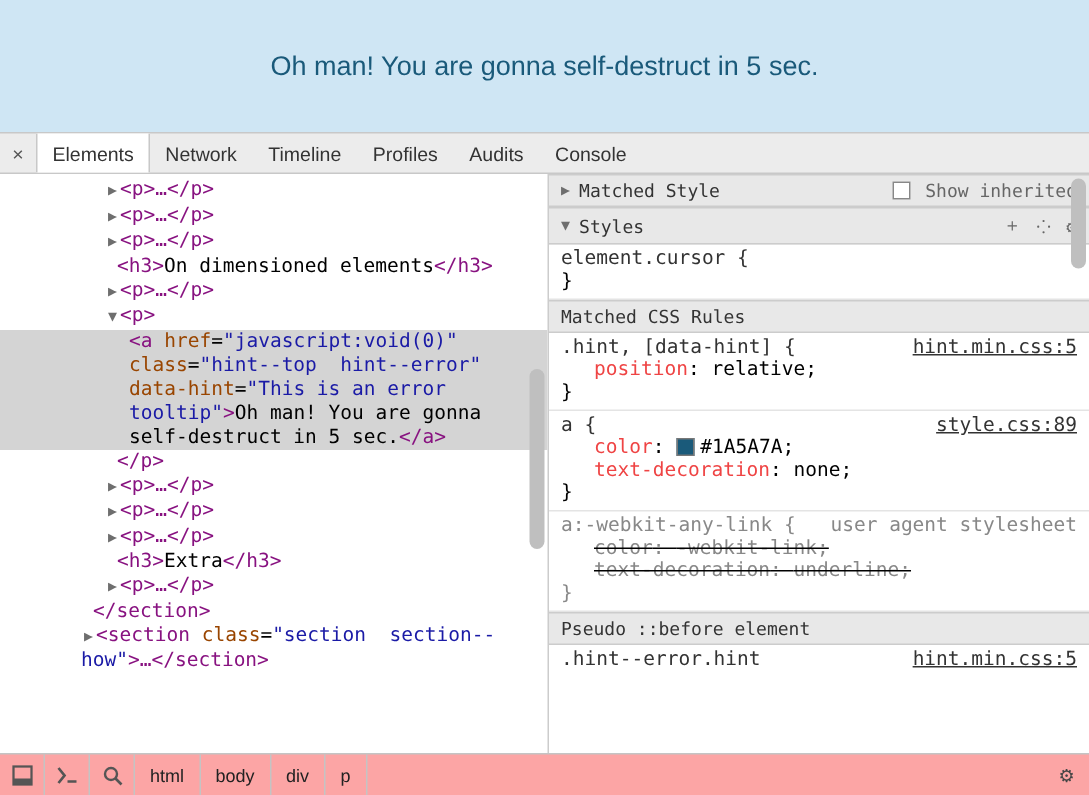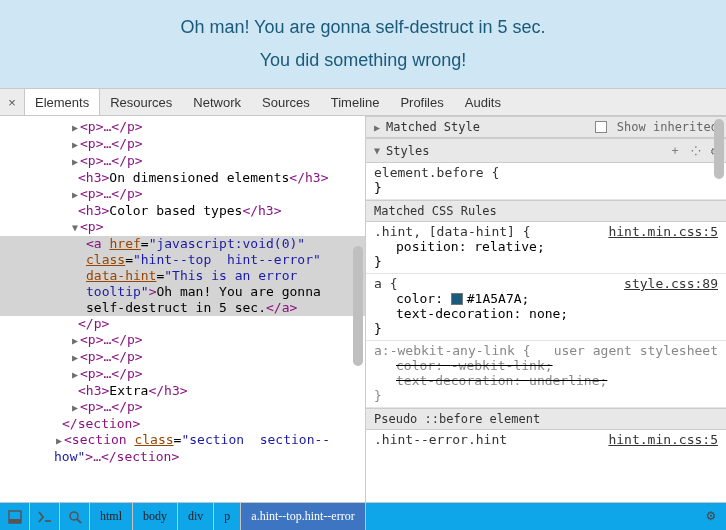--- a/index.html
+++ b/index.html
@@ -21,79 +21,76 @@
 .main { flex:1; display:flex; overflow:hidden; }
 .domtree { width:366px; border-right:1px solid #ccc; position:relative; overflow:hidden; font-size:13px; line-height:16px; }
 .styles { flex:1; position:relative; overflow:hidden; font-size:13px; }
 
 
 .domtree .scroll { position:absolute; inset:0; overflow:hidden; padding-top:3px; }
 .node { white-space:pre-wrap; word-break:break-word; }
 .indent1 { padding-left:70px; } .indent2 { padding-left:78px; } .indent3 { padding-left:86px; padding-right:6px; }
 .indent0c { padding-left:62px; } .indent-sec { padding-left:54px; }
 .tri { display:inline-block; width:10px; color:#6e6e6e; font-size:10px; text-align:center; cursor:pointer; }
-.tag { color:#881280; } .attr-n { color:#994500;text-decoration:underline; } .attr-v { color:#1a1aa6; } .text-node { color:#000; }
+.tag { color:#881280; } .attr-n { color:#994500; } .attr-v { color:#1a1aa6; } .text-node { color:#000; }
 .selected { background:#d4d4d4; }
 .domtree .vscroll { position:absolute; right:0; top:0; bottom:0; width:14px; }
 .domtree .thumb { position:absolute; left:2px; right:2px; top:130px; height:120px; background:#bfbfbf; border-radius:6px; }
 
 
 .section-head { background:#e8e8e8; border-top:1px solid #ccc; border-bottom:1px solid #ccc; padding:3px 8px; display:flex; align-items:center; gap:6px; font-size:12px; color:#333; }
 .section-head .twist { color:#6e6e6e; font-size:10px; cursor:pointer; }
 .section-head .title { flex:1; }
 .section-head .right-ctrls { display:flex; align-items:center; gap:10px; color:#666; }
 .chk { width:12px; height:12px; border:1px solid #888; display:inline-block; background:#fff; }
 .rule-block { padding:2px 8px 4px 8px; border-bottom:1px solid #e4e4e4; }
 .selector { color:#333; }
 .sourcelink { float:right; color:#333; text-decoration:underline; cursor:pointer; font-family:Menlo,monospace; }
 .prop { padding-left:22px; }
-.prop .name { color:#000000; } .prop .colon { color:#000; } .prop .val { color:#000; }
+.prop .name { color:#ef4444; } .prop .colon { color:#000; } .prop .val { color:#000; }
 .prop.ua .name, .prop.ua .val, .prop.ua .colon { color:#888; }
 .strike { text-decoration:line-through; }
 .swatch { display:inline-block; width:12px; height:12px; border:1px solid #777; vertical-align:-2px; margin-right:4px; }
 .styles .vscroll { position:absolute; right:0; top:0; bottom:0; width:14px; }
 .styles .thumb { position:absolute; left:2px; right:2px; top:3px; height:60px; background:#bfbfbf; border-radius:6px; }
 
 
-.bottom { height:28px; background:#0ea5e9; border-top:1px solid #c4c4c4; display:flex; align-items:stretch; font-family:Liberation Serif, serif; font-size:12px; }
+.bottom { height:28px; background:#fca5a5; border-top:1px solid #c4c4c4; display:flex; align-items:stretch; font-family:Liberation Sans, sans-serif; font-size:12px; }
 .bottom .ic { width:30px; display:flex; align-items:center; justify-content:center; border-right:1px solid #c4c4c4; cursor:pointer; color:#444; }
 .crumb { padding:0 10px; display:flex; align-items:center; border-right:1px solid #c4c4c4; cursor:pointer; color:#222; }
 .crumb.active { background:#3e75c3; color:#fff; }
 .bottom .gear { margin-left:auto; width:30px; display:flex; align-items:center; justify-content:center; cursor:pointer; color:#444; }
 svg { display:block; }
 </style>
 </head>
 <body>
 
 <div class="page">
   <div class="msg1">Oh man! You are gonna self-destruct in 5 sec.</div>
-  <div class="msg2">You did something wrong!</div>
 </div>
 
 <div class="tabs">
   <div class="close">×</div>
   <div class="tab active">Elements</div>
-  <div class="tab">Resources</div>
   <div class="tab">Network</div>
-  <div class="tab">Sources</div>
   <div class="tab">Timeline</div>
   <div class="tab">Profiles</div>
   <div class="tab">Audits</div>
+  <div class="tab">Console</div>
 </div>
 
 <div class="main">
 
   <div class="domtree mono">
     <div class="scroll">
       <div class="node indent1"><span class="tri">▶</span><span class="tag">&lt;p&gt;…&lt;/p&gt;</span></div>
       <div class="node indent1"><span class="tri">▶</span><span class="tag">&lt;p&gt;…&lt;/p&gt;</span></div>
       <div class="node indent1"><span class="tri">▶</span><span class="tag">&lt;p&gt;…&lt;/p&gt;</span></div>
       <div class="node indent2"><span class="tag">&lt;h3&gt;</span><span class="text-node">On dimensioned elements</span><span class="tag">&lt;/h3&gt;</span></div>
       <div class="node indent1"><span class="tri">▶</span><span class="tag">&lt;p&gt;…&lt;/p&gt;</span></div>
-      <div class="node indent2"><span class="tag">&lt;h3&gt;</span><span class="text-node">Color based types</span><span class="tag">&lt;/h3&gt;</span></div>
       <div class="node indent1"><span class="tri">▼</span><span class="tag">&lt;p&gt;</span></div>
       <div class="node indent3 selected"><span class="tag">&lt;a </span><span class="attr-n">href</span>=<span class="attr-v">"javascript:void(0)"</span> <span class="attr-n">class</span>=<span class="attr-v">"hint--top  hint--error"</span> <span class="attr-n">data-hint</span>=<span class="attr-v">"This is an error tooltip"</span><span class="tag">&gt;</span><span class="text-node">Oh man! You are gonna self-destruct in 5 sec.</span><span class="tag">&lt;/a&gt;</span></div>
       <div class="node indent2"><span class="tag">&lt;/p&gt;</span></div>
       <div class="node indent1"><span class="tri">▶</span><span class="tag">&lt;p&gt;…&lt;/p&gt;</span></div>
       <div class="node indent1"><span class="tri">▶</span><span class="tag">&lt;p&gt;…&lt;/p&gt;</span></div>
       <div class="node indent1"><span class="tri">▶</span><span class="tag">&lt;p&gt;…&lt;/p&gt;</span></div>
       <div class="node indent2"><span class="tag">&lt;h3&gt;</span><span class="text-node">Extra</span><span class="tag">&lt;/h3&gt;</span></div>
       <div class="node indent1"><span class="tri">▶</span><span class="tag">&lt;p&gt;…&lt;/p&gt;</span></div>
       <div class="node indent0c"><span class="tag">&lt;/section&gt;</span></div>
       <div class="node indent-sec"><span class="tri">▶</span><span class="tag">&lt;section </span><span class="attr-n">class</span>=<span class="attr-v">"section  section--how"</span><span class="tag">&gt;…&lt;/section&gt;</span></div>
@@ -118,21 +115,21 @@
       <span class="twist">▼</span>
       <span class="title">Styles</span>
       <span class="right-ctrls">
         <span>＋</span>
         <span>⁘</span>
         <span>⚙</span>
       </span>
     </div>
 
     <div class="rule-block">
-      <div class="selector">element.before {</div>
+      <div class="selector">element.cursor {</div>
       <div>}</div>
     </div>
 
     <div class="section-head">
       <span class="title">Matched CSS Rules</span>
     </div>
 
     <div class="rule-block">
       <span class="sourcelink">hint.min.css:5</span>
       <div class="selector">.hint, [data-hint] {</div>
@@ -186,15 +183,14 @@
   <div class="ic">
       <svg width="14" height="14" viewBox="0 0 14 14">
         <circle cx="6" cy="6" r="4" fill="none" stroke="#555" stroke-width="1.6"></circle>
         <line x1="9" y1="9" x2="13" y2="13" stroke="#555" stroke-width="1.8"></line>
       </svg>
     </div>
   <div class="crumb">html</div>
   <div class="crumb">body</div>
   <div class="crumb">div</div>
   <div class="crumb">p</div>
-  <div class="crumb active">a.hint--top.hint--error</div>
   <div class="gear">⚙</div>
 </div>
 
 </body></html>

